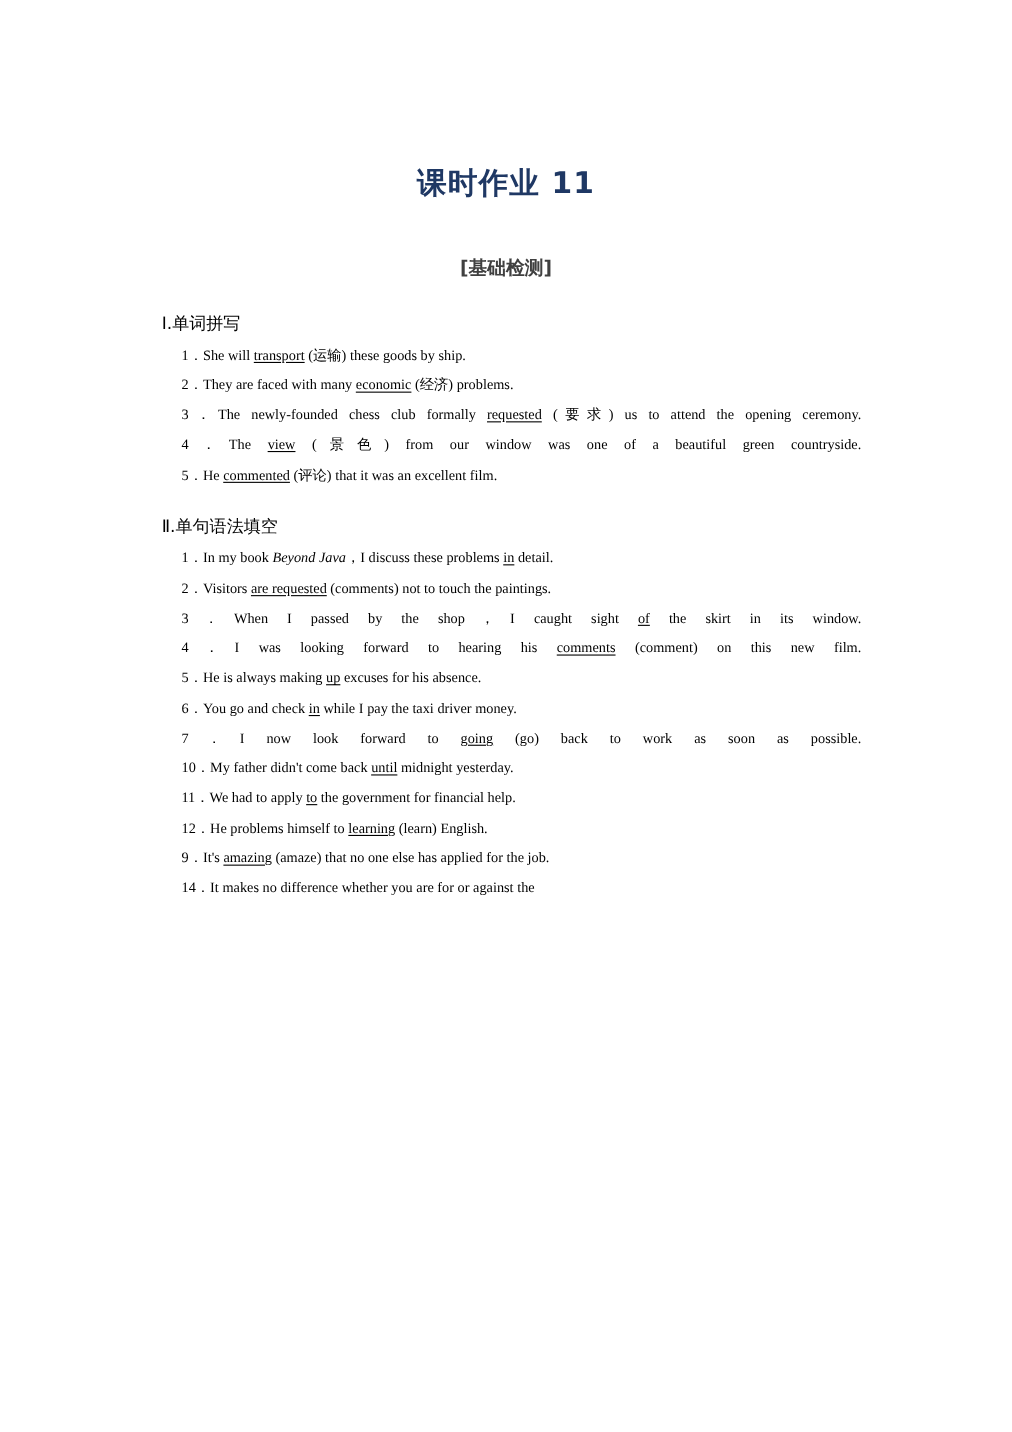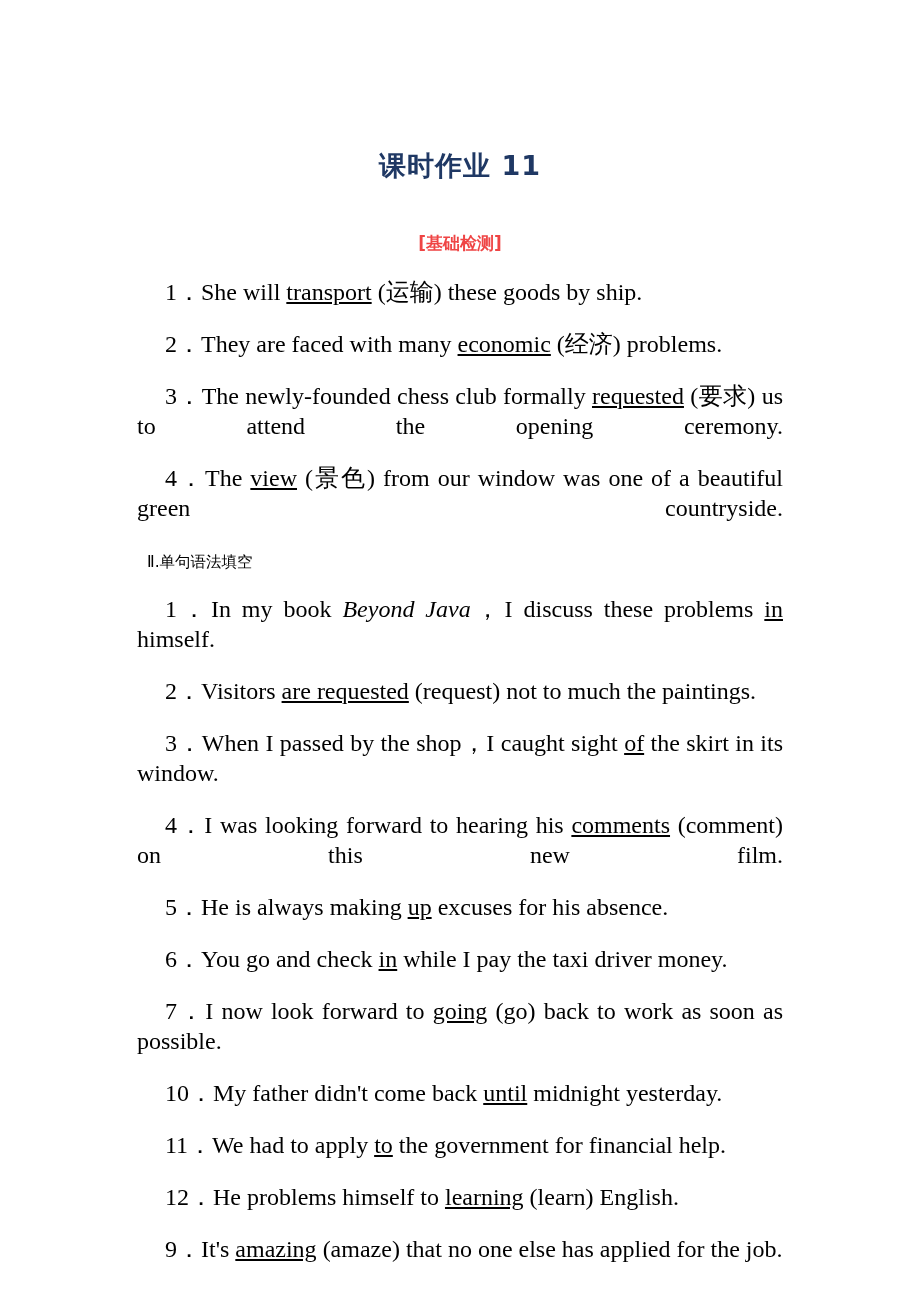--- a/index.html
+++ b/index.html
@@ -37,32 +37,32 @@
     font-size: 27px;
     color: #1F3864;
     letter-spacing: 1px;
   }
   .section-title {
     margin-top: 48px;
     text-align: center;
     font-family: "DejaVu Sans", sans-serif;
     font-weight: bold;
     font-size: 17px;
-    color: #ef4444;
+    color: #404040;
   }
   .part-heading {
     margin-top: 30px;
     font-family: "DejaVu Sans", sans-serif;
     font-size: 15.5px;
     text-indent: 10px;
     line-height: 1.2;
   }
   .q {
-    margin-top: 22px;
-    font-size: 24px;
+    margin-top: 11px;
+    font-size: 13px;
     line-height: 1.25;
     text-indent: 28px;
     text-align: justify;
     text-justify: inter-word;
   }
   .q.spread {
     text-align: justify;
     text-align-last: justify;
   }
   u, .u {
@@ -80,32 +80,35 @@
 <body>
 
 <div class="page">
   <div class="content">
 
     <div class="doc-title">课时作业 11</div>
 
     <div class="section-title">[基础检测]</div>
 
     <div id="parts-root">
+        <div class="part-heading">Ⅰ.单词拼写</div>
         <div class="q"><span class="num">1．</span><span>She will </span><span class="u">transport</span><span> (运输) these goods by ship.</span></div>
         <div class="q"><span class="num">2．</span><span>They are faced with many </span><span class="u">economic</span><span> (经济) problems.</span></div>
         <div class="q spread"><span class="num">3．</span><span>The newly-founded chess club formally </span><span class="u">requested</span><span> (要求) us to attend the opening ceremony.</span></div>
         <div class="q spread"><span class="num">4．</span><span>The </span><span class="u">view</span><span> (景色) from our window was one of a beautiful green countryside.</span></div>
+        <div class="q"><span class="num">5．</span><span>He </span><span class="u">commented</span><span> (评论) that it was an excellent film.</span></div>
         <div class="part-heading">Ⅱ.单句语法填空</div>
-        <div class="q"><span class="num">1．</span><span>In my book </span><span class="ital">Beyond Java</span><span>，I discuss these problems </span><span class="u">in</span><span> himself.</span></div>
-        <div class="q"><span class="num">2．</span><span>Visitors </span><span class="u">are  requested</span><span> (request) not to much the paintings.</span></div>
+        <div class="q"><span class="num">1．</span><span>In my book </span><span class="ital">Beyond Java</span><span>，I discuss these problems </span><span class="u">in</span><span> detail.</span></div>
+        <div class="q"><span class="num">2．</span><span>Visitors </span><span class="u">are  requested</span><span> (comments) not to touch the paintings.</span></div>
         <div class="q spread"><span class="num">3．</span><span>When I passed by the shop，I caught sight </span><span class="u">of</span><span> the skirt in its window.</span></div>
         <div class="q spread"><span class="num">4．</span><span>I was looking forward to hearing his </span><span class="u">comments</span><span> (comment) on this new film.</span></div>
         <div class="q"><span class="num">5．</span><span>He is always making </span><span class="u">up</span><span> excuses for his absence.</span></div>
         <div class="q"><span class="num">6．</span><span>You go and check </span><span class="u">in</span><span> while I pay the taxi driver money.</span></div>
         <div class="q spread"><span class="num">7．</span><span>I now look forward to </span><span class="u">going</span><span> (go) back to work as soon as possible.</span></div>
         <div class="q"><span class="num">10．</span><span>My father didn't come back </span><span class="u">until</span><span> midnight yesterday.</span></div>
         <div class="q"><span class="num">11．</span><span>We had to apply </span><span class="u">to</span><span> the government for financial help.</span></div>
         <div class="q"><span class="num">12．</span><span>He problems himself to </span><span class="u">learning</span><span> (learn) English.</span></div>
         <div class="q"><span class="num">9．</span><span>It's </span><span class="u">amazing</span><span> (amaze) that no one else has applied for the job.</span></div>
+        <div class="q"><span class="num">14．</span><span>It makes no difference whether you are for or against the</span></div>
       </div>
 
   </div>
 </div>
 
 </body></html>

